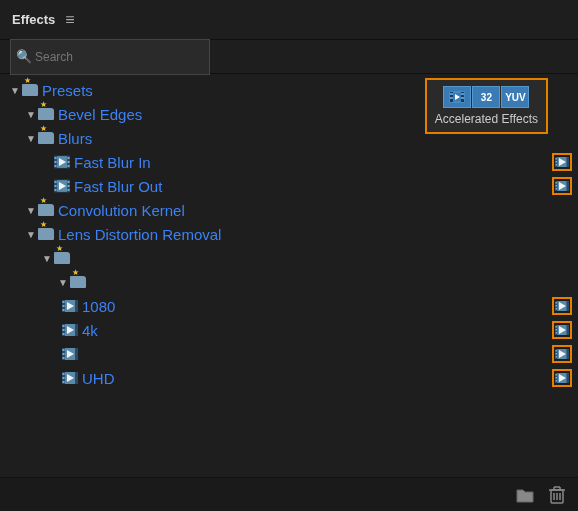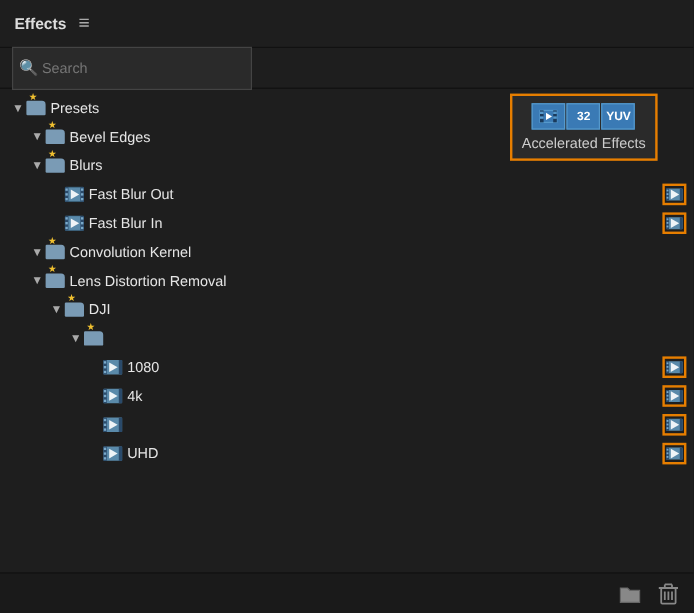--- a/index.html
+++ b/index.html
@@ -134,41 +134,41 @@
       height: 24px;
       padding-right: 30px;
       cursor: pointer;
       position: relative;
     }
 
     .indent-1 { padding-left: 8px; }
     .indent-2 { padding-left: 24px; }
     .indent-3 { padding-left: 40px; }
     .indent-4 { padding-left: 56px; }
-    .indent-5 { padding-left: 72px; }
+    .indent-5 { padding-left: 48px; }
 
     .chevron {
       width: 14px;
       height: 14px;
       display: inline-flex;
       align-items: center;
       justify-content: center;
       color: #aaa;
       font-size: 10px;
       flex-shrink: 0;
     }
     .chevron-placeholder {
       width: 14px;
       height: 14px;
       flex-shrink: 0;
     }
 
     .item-label {
-      color: #e5e5e5;
-      font-size: 12px;
+      color: #3b82f6;
+      font-size: 15px;
       flex: 1;
       white-space: nowrap;
       overflow: hidden;
       text-overflow: ellipsis;
     }
 
     
     .folder-star {
       display: inline-block;
       width: 16px;
@@ -310,21 +310,21 @@
           <rect x="13" y="1" width="3" height="12" fill="#2a4a6a"></rect>
           <rect x="0.5" y="2" width="2" height="2" fill="#7aaaca"></rect>
           <rect x="0.5" y="6" width="2" height="2" fill="#7aaaca"></rect>
           <rect x="0.5" y="10" width="2" height="2" fill="#7aaaca"></rect>
           <rect x="13.5" y="2" width="2" height="2" fill="#7aaaca"></rect>
           <rect x="13.5" y="6" width="2" height="2" fill="#7aaaca"></rect>
           <rect x="13.5" y="10" width="2" height="2" fill="#7aaaca"></rect>
           <polygon points="5,3 12,7 5,11" fill="white" opacity="0.9"></polygon>
         </svg>
       </span>
-      <span class="item-label">Fast Blur Out</span>
+      <span class="item-label">Fast Blur In</span>
       <div class="accel-effect-icon highlight-accel">
         <svg width="14" height="12" viewBox="0 0 14 12" fill="none">
           <rect x="0" y="1" width="14" height="10" rx="1" fill="#5a8aaa"></rect>
           <rect x="0" y="1" width="2.5" height="10" fill="#2a4a6a"></rect>
           <rect x="11.5" y="1" width="2.5" height="10" fill="#2a4a6a"></rect>
           <rect x="0.5" y="2" width="1.5" height="1.5" fill="#7aaaca"></rect>
           <rect x="0.5" y="5" width="1.5" height="1.5" fill="#7aaaca"></rect>
           <rect x="0.5" y="8" width="1.5" height="1.5" fill="#7aaaca"></rect>
           <polygon points="4,2 11,6 4,10" fill="white" opacity="0.9"></polygon>
         </svg>
@@ -340,21 +340,21 @@
           <rect x="13" y="1" width="3" height="12" fill="#2a4a6a"></rect>
           <rect x="0.5" y="2" width="2" height="2" fill="#7aaaca"></rect>
           <rect x="0.5" y="6" width="2" height="2" fill="#7aaaca"></rect>
           <rect x="0.5" y="10" width="2" height="2" fill="#7aaaca"></rect>
           <rect x="13.5" y="2" width="2" height="2" fill="#7aaaca"></rect>
           <rect x="13.5" y="6" width="2" height="2" fill="#7aaaca"></rect>
           <rect x="13.5" y="10" width="2" height="2" fill="#7aaaca"></rect>
           <polygon points="5,3 12,7 5,11" fill="white" opacity="0.9"></polygon>
         </svg>
       </span>
-      <span class="item-label">Fast Blur In</span>
+      <span class="item-label">Fast Blur Out</span>
       <div class="accel-effect-icon highlight-accel">
         <svg width="14" height="12" viewBox="0 0 14 12" fill="none">
           <rect x="0" y="1" width="14" height="10" rx="1" fill="#5a8aaa"></rect>
           <rect x="0" y="1" width="2.5" height="10" fill="#2a4a6a"></rect>
           <rect x="11.5" y="1" width="2.5" height="10" fill="#2a4a6a"></rect>
           <rect x="0.5" y="2" width="1.5" height="1.5" fill="#7aaaca"></rect>
           <rect x="0.5" y="5" width="1.5" height="1.5" fill="#7aaaca"></rect>
           <rect x="0.5" y="8" width="1.5" height="1.5" fill="#7aaaca"></rect>
           <polygon points="4,2 11,6 4,10" fill="white" opacity="0.9"></polygon>
         </svg>
@@ -369,21 +369,20 @@
 
     <div class="tree-item indent-2">
       <span class="chevron">▼</span>
       <span class="folder-star"></span>
       <span class="item-label">Lens Distortion Removal</span>
     </div>
 
     <div class="tree-item indent-3">
       <span class="chevron">▼</span>
       <span class="folder-star"></span>
-      <span class="item-label">DJI</span>
     </div>
 
     <div class="tree-item indent-4">
       <span class="chevron">▼</span>
       <span class="folder-star"></span>
     </div>
 
     <div class="tree-item indent-5">
       <span class="chevron-placeholder"></span>
       <span class="effect-icon">

